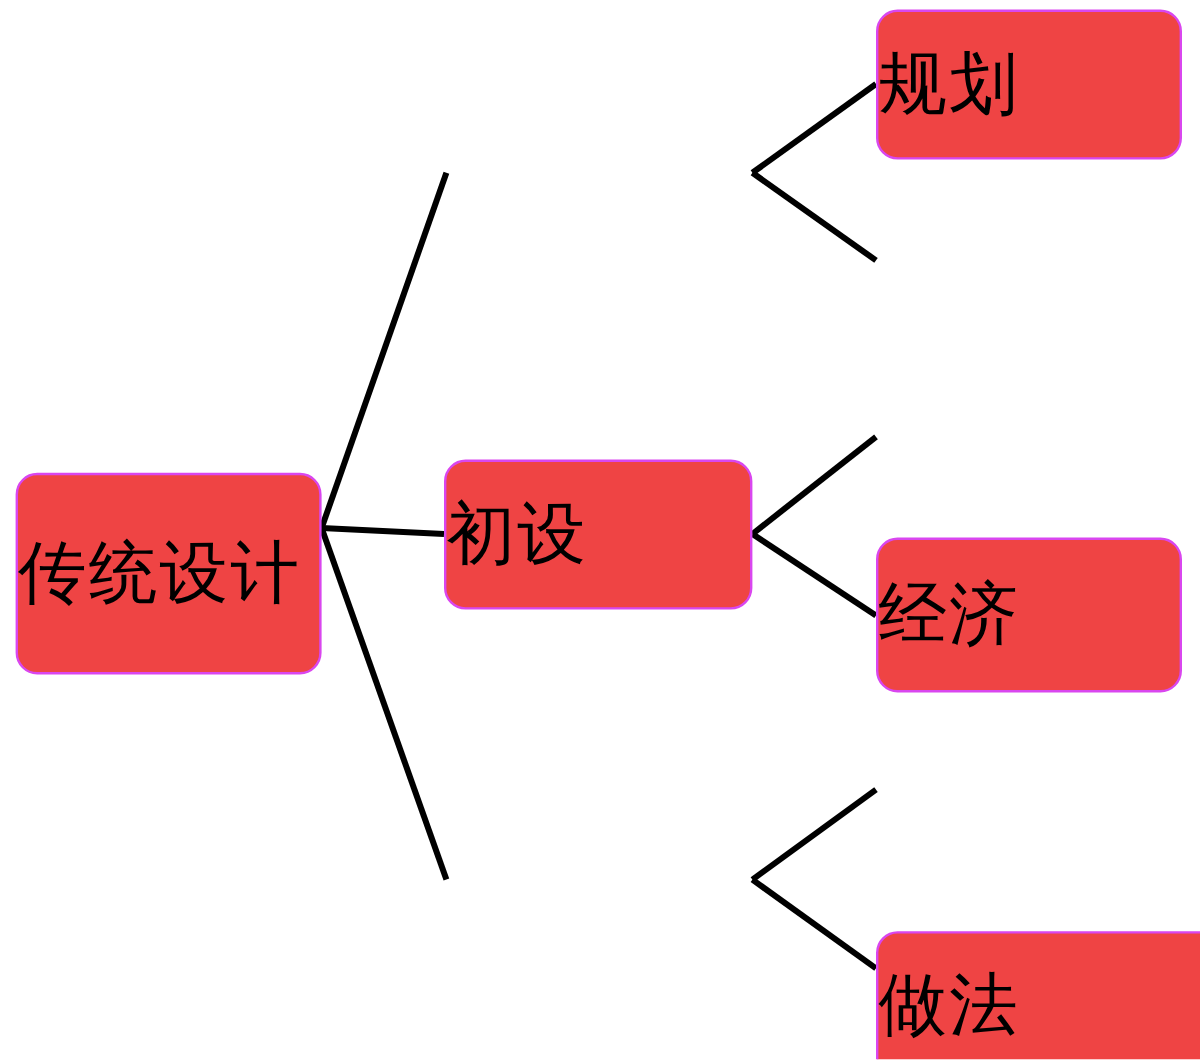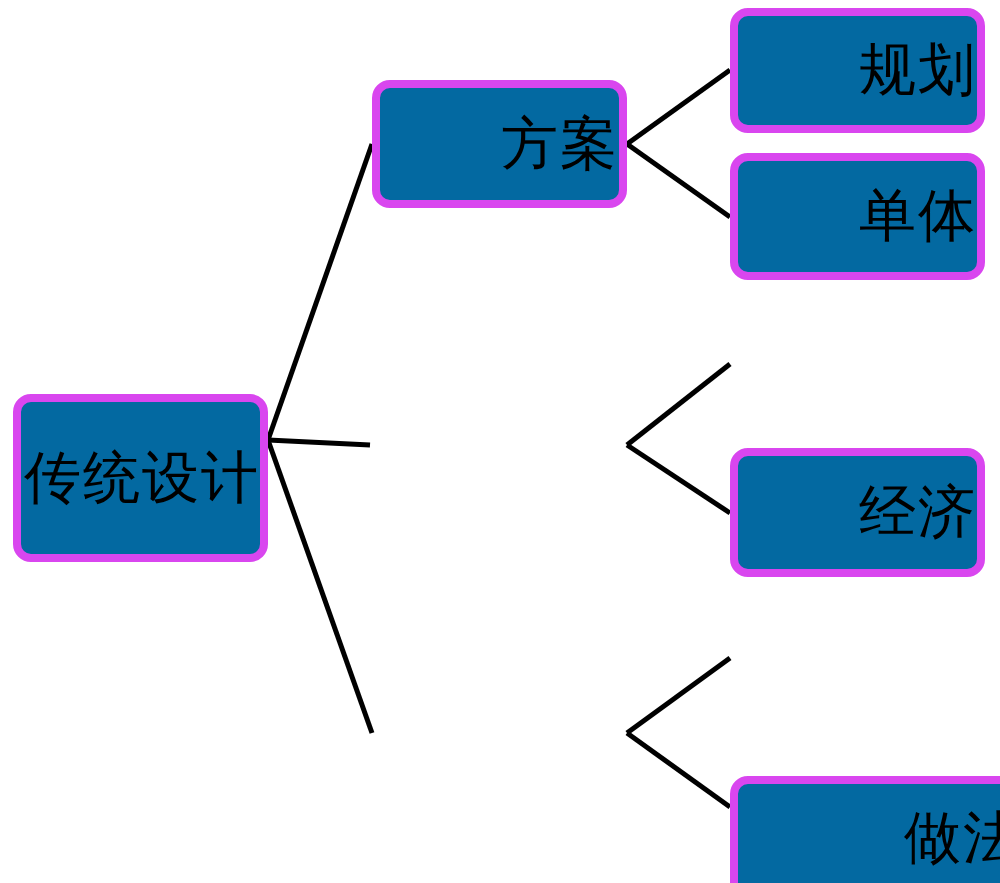--- a/index.html
+++ b/index.html
@@ -18,42 +18,42 @@
   .connectors {
     position: absolute;
     left: 0;
     top: 0;
     width: 1000px;
     height: 883px;
   }
   .node {
     position: absolute;
     box-sizing: border-box;
-    border: 8px solid #d946ef;
+    border: 2px solid #d946ef;
     border-radius: 18px;
-    background: #0369a1;
+    background: #ef4444;
     display: flex;
     align-items: center;
-    justify-content: flex-end;
+    justify-content: flex-start;
     font-size: 57px;
     color: #000000;
     letter-spacing: 2px;
     white-space: nowrap;
   }
   
   .node-root      { left: 13px;  top: 394px; width: 255px; height: 168px; }
   
   .node-fangan    { left: 372px; top: 80px;  width: 255px; height: 128px; }
   .node-chushe    { left: 370px; top: 383px; width: 257px; height: 125px; }
   .node-shigongtu { left: 372px; top: 669px; width: 255px; height: 128px; }
   
   .node-guihua    { left: 730px; top: 8px;   width: 255px; height: 125px; }
   .node-danti     { left: 730px; top: 153px; width: 255px; height: 127px; }
   .node-jishu     { left: 730px; top: 299px; width: 255px; height: 129px; }
-  .node-jingji    { left: 730px; top: 448px; width: 255px; height: 129px; padding-left: 12px; }
+  .node-jingji    { left: 730px; top: 448px; width: 255px; height: 129px; }
   .node-xiangtu   { left: 730px; top: 593px; width: 255px; height: 129px; }
   .node-zuofa     { left: 730px; top: 744px; width: 300px; height: 125px; margin-top: 32px; }
 </style>
 </head>
 <body>
 
 <div class="canvas">
 
   <svg class="connectors" viewBox="0 0 1000 883" xmlns="http://www.w3.org/2000/svg">
     <g stroke="#000000" stroke-width="5" fill="none">
@@ -66,29 +66,26 @@
       <line x1="627" y1="445" x2="730" y2="513"></line>
       <line x1="627" y1="733" x2="730" y2="658"></line>
       <line x1="627" y1="733" x2="730" y2="807"></line>
     </g>
   </svg>
 
   <div class="node node-root">
     <span>传统设计</span>
   </div>
 
-  <div class="node node-fangan">
-    <span>方案</span>
+  <div class="node node-chushe">
+    <span>初设</span>
   </div>
 
   <div class="node node-guihua">
     <span>规划</span>
-  </div>
-  <div class="node node-danti">
-    <span>单体</span>
   </div>
   <div class="node node-jingji">
     <span>经济</span>
   </div>
   <div class="node node-zuofa">
     <span>做法</span>
   </div>
 
 </div>
 

